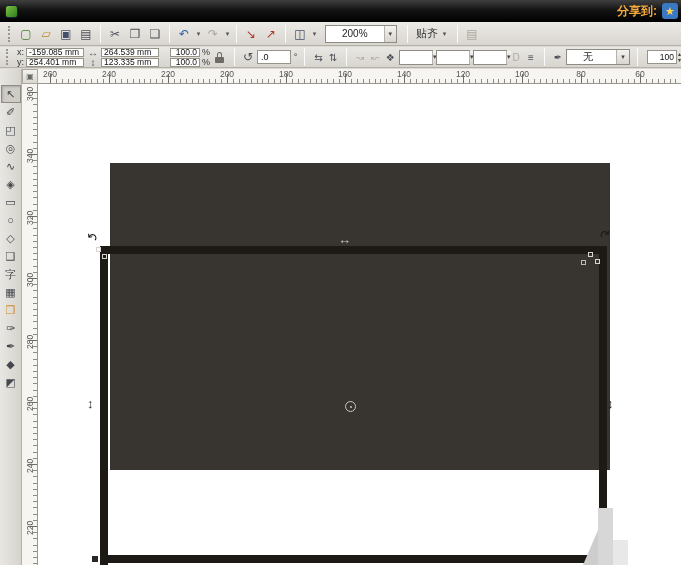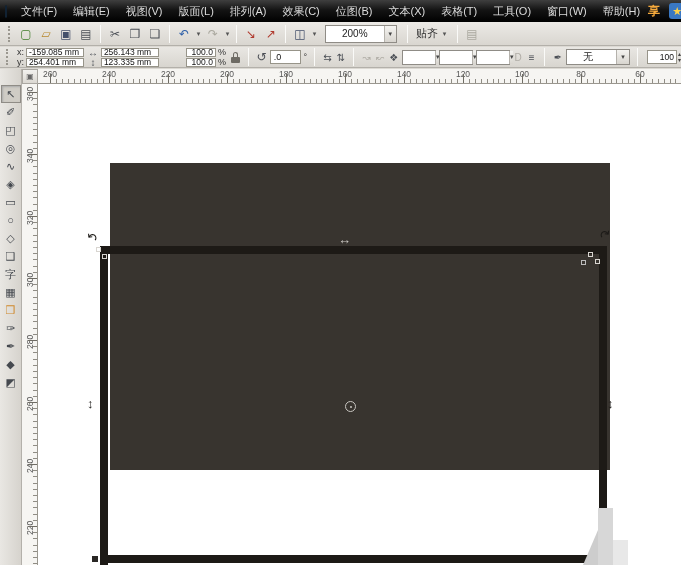--- a/index.html
+++ b/index.html
@@ -118,34 +118,20 @@
   #wm-1 { left:560px; top:424px; width:15px; height:57px; background:#d7d7d7; }
   #wm-2 { left:545px; top:446px; width:15px; height:35px; background:#cdcdcd;
     clip-path:polygon(100% 0,100% 100%,0 100%); }
   #wm-3 { left:575px; top:456px; width:15px; height:25px; background:#e8e8e8; }
 </style>
 </head>
 <body>
 
 <div id="menubar">
   <div id="app-icon"></div>
-  <div id="menu-items" style="display: flex;">
-      <span class="menu-item">文件(F)</span>
-      <span class="menu-item">编辑(E)</span>
-      <span class="menu-item">视图(V)</span>
-      <span class="menu-item">版面(L)</span>
-      <span class="menu-item">排列(A)</span>
-      <span class="menu-item">效果(C)</span>
-      <span class="menu-item">位图(B)</span>
-      <span class="menu-item">文本(X)</span>
-      <span class="menu-item">表格(T)</span>
-      <span class="menu-item">工具(O)</span>
-      <span class="menu-item">窗口(W)</span>
-      <span class="menu-item">帮助(H)</span>
-    </div>
   <div id="share-area">
     <span id="share-label">分享到:</span>
     <span id="share-icons" style="display:flex;gap:3px;">
         <span class="share-icon" style="background: rgb(58, 120, 195); color: rgb(255, 210, 74);">★</span>
       </span>
   </div>
 </div>
 
 <div id="toolbar">
   <span class="grip"></span>
@@ -191,28 +177,28 @@
       <span class="mini-field w58">-159.085 mm</span>
     </span>
     <span class="mini-row">
       <span>y:</span>
       <span class="mini-field w58">254.401 mm</span>
     </span>
   </span>
   <span class="mini-col">
     <span class="mini-row">
       <span class="p-icon">↔</span>
-      <span class="mini-field w58">256.143 mm</span>
+      <span class="mini-field w58">264.539 mm</span>
     </span>
     <span class="mini-row">
       <span class="p-icon">↕</span>
       <span class="mini-field w58">123.335 mm</span>
     </span>
   </span>
-  <span class="mini-col" style="margin-left:24px;">
+  <span class="mini-col" style="margin-left:8px;">
     <span class="mini-row">
       <span class="mini-field w30">100.0</span>
       <span>%</span>
     </span>
     <span class="mini-row">
       <span class="mini-field w30">100.0</span>
       <span>%</span>
     </span>
   </span>
   <span class="lockbox">

